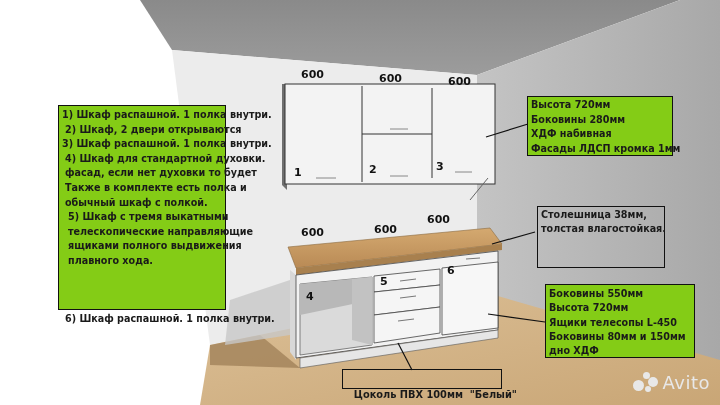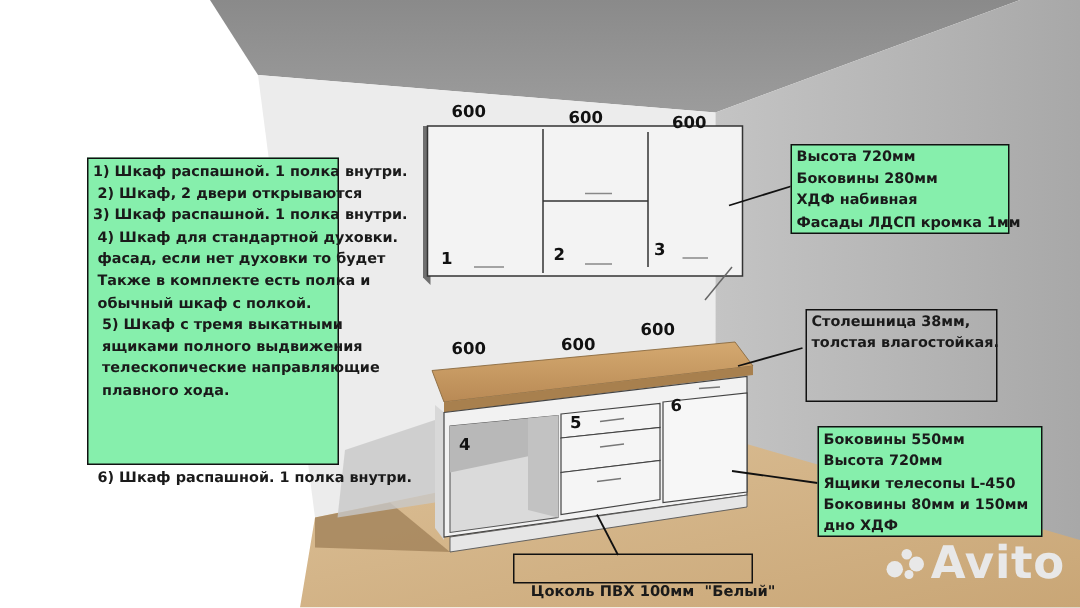--- a/index.html
+++ b/index.html
@@ -3,34 +3,34 @@
   <meta charset="utf-8">
   <style>
     html, body { margin: 0; padding: 0; }
     body {
       width: 720px; height: 405px; position: relative; overflow: hidden;
       background: #ffffff;
       font-family: "DejaVu Sans", sans-serif;
     }
     .scene { position: absolute; left: 0; top: 0; width: 720px; height: 405px; }
     .label-box {
-      position: absolute; background: #86efac; border: 1.5px solid #111;
+      position: absolute; background: #84cc16; border: 1.5px solid #111;
       font-weight: bold; color: #1a1a1a; font-size: 10.5px; line-height: 15px;
       box-sizing: border-box; white-space: nowrap;
     }
     .label-box .ln { display: block; }
     .dim {
       position: absolute; font-weight: bold; font-size: 11px; color: #111;
     }
     .num {
       position: absolute; font-weight: bold; font-size: 11px; color: #111;
     }
     .avito {
       position: absolute; right: 10px; bottom: 12px; display: flex; align-items: center;
-      color: #e8e8e8; font-weight: bold; font-size: 30px; letter-spacing: 0.5px;
+      color: #e8e8e8; font-weight: normal; font-size: 18px; letter-spacing: 0.5px;
     }
     .avito .dots { position: relative; width: 26px; height: 22px; margin-right: 4px; }
     .avito .dots span { position: absolute; border-radius: 50%; background: #e8e8e8; }
   </style>
 </head>
 <body>
 
 <svg class="scene" viewBox="0 0 720 405" width="720" height="405">
   <defs>
     <linearGradient id="ceilG" x1="0" y1="0" x2="0" y2="1">
@@ -124,22 +124,22 @@
 
 <div class="label-box" style="left:58px;top:105px;width:168px;height:205px;padding:2px 3px;font-size:9.6px;line-height:14.6px;">
   <span class="ln">1) Шкаф распашной. 1 полка внутри.</span>
   <span class="ln" style="padding-left:3px;">2) Шкаф, 2 двери открываются</span>
   <span class="ln">3) Шкаф распашной. 1 полка внутри.</span>
   <span class="ln" style="padding-left:3px;">4) Шкаф для стандартной духовки.</span>
   <span class="ln" style="padding-left:3px;">фасад, если нет духовки то будет</span>
   <span class="ln" style="padding-left:3px;">Также в комплекте есть полка и</span>
   <span class="ln" style="padding-left:3px;">обычный шкаф с полкой.</span>
   <span class="ln" style="padding-left:6px;">5) Шкаф с тремя выкатными</span>
+  <span class="ln" style="padding-left:6px;">телескопические направляющие</span>
   <span class="ln" style="padding-left:6px;">ящиками полного выдвижения</span>
-  <span class="ln" style="padding-left:6px;">телескопические направляющие</span>
   <span class="ln" style="padding-left:6px;">плавного хода.</span>
   <span class="ln" style="padding-left:3px;margin-top:43px;">6) Шкаф распашной. 1 полка внутри.</span>
 </div>
 
 <div class="label-box" style="left:527px;top:96px;width:146px;height:60px;padding:1px 3px;font-size:9.6px;line-height:14.5px;">
   <span class="ln">Высота 720мм</span>
   <span class="ln">Боковины 280мм</span>
   <span class="ln">ХДФ набивная</span>
   <span class="ln">Фасады ЛДСП кромка 1мм</span>
 </div>

